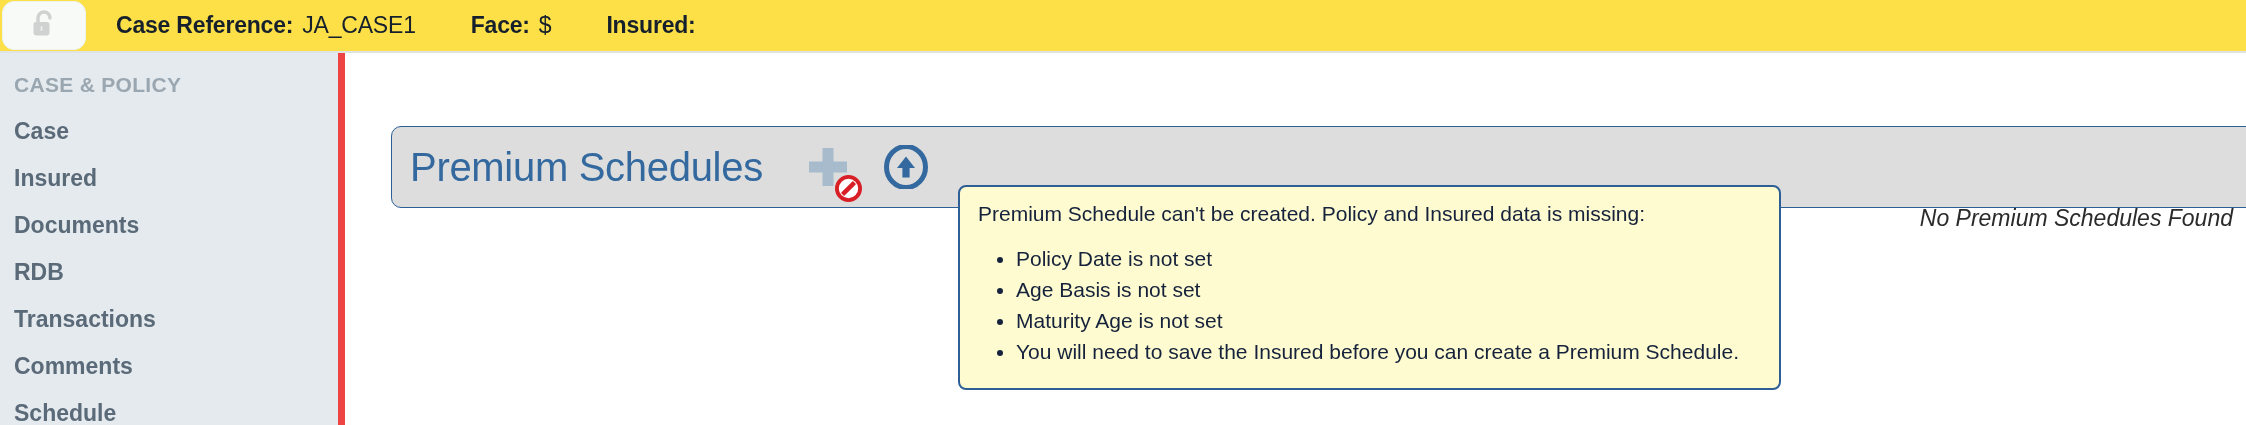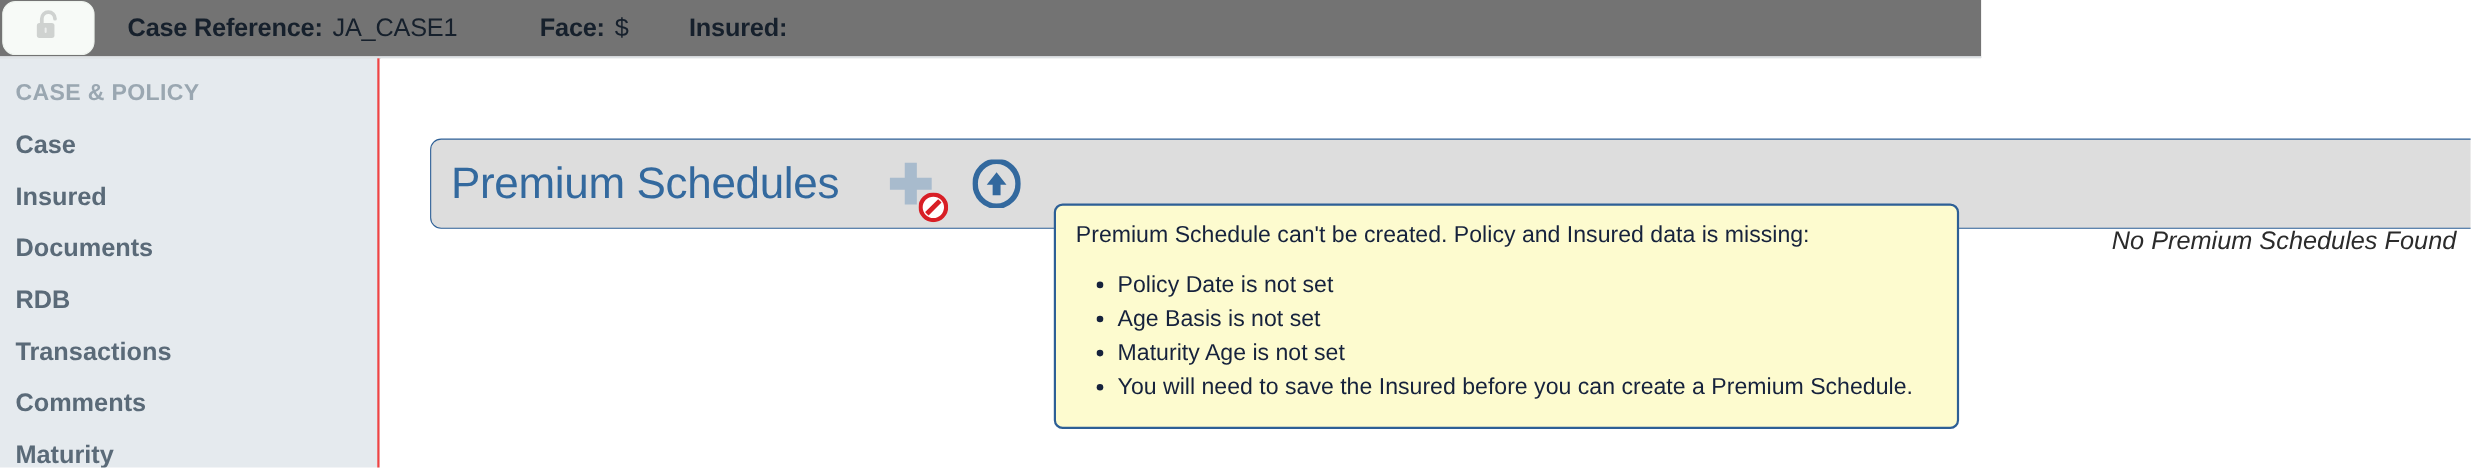--- a/index.html
+++ b/index.html
@@ -13,23 +13,23 @@
     height: 425px;
     overflow: hidden;
     font-family: "Liberation Sans", sans-serif;
     position: relative;
   }
 
   
   #topbar {
     position: absolute;
     left: 0; top: 0;
-    width: 1801px;
+    width: 2246px;
     height: 53px;
-    background: #737373;
+    background: #fde047;
     border-bottom: 2px solid #dfe3e6;
     box-sizing: border-box;
     display: flex;
     align-items: center;
   }
   #lock-pill {
     width: 84px;
     height: 49px;
     margin-left: 2px;
     border-radius: 12px;
@@ -52,33 +52,33 @@
     letter-spacing: -0.2px;
   }
   .tb-value {
     font-size: 23px;
     font-weight: normal;
     color: #16202c;
     margin-left: 9px;
     letter-spacing: -0.2px;
   }
   #field-case    { margin-left: 30px; }
-  #field-face    { margin-left: 75px; text-align: right; }
+  #field-face    { margin-left: 55px; text-align: right; }
   #field-insured { margin-left: 55px; }
   #field-portfolios { margin-left: 55px; }
   #folder-icon { margin-left: 13px; position: relative; top: 3px; }
 
   
   #sidebar {
     position: absolute;
     left: 0; top: 53px;
     width: 345px;
     height: 372px;
     background: #e5eaee;
-    border-right: 2px solid #ef4444;
+    border-right: 7px solid #ef4444;
     box-sizing: border-box;
     overflow: hidden;
   }
   #sidebar-heading {
     font-size: 21px;
     font-weight: bold;
     color: #9aa7b1;
     letter-spacing: 0.3px;
     padding: 20px 0 0 14px;
   }
@@ -234,21 +234,21 @@
     <div class="sidebar-item">
       <span>RDB</span>
     </div>
     <div class="sidebar-item">
       <span>Transactions</span>
     </div>
     <div class="sidebar-item">
       <span>Comments</span>
     </div>
     <div class="sidebar-item">
-      <span>Maturity</span>
+      <span>Schedule</span>
     </div>
   </div>
 </div>
 
 <div id="main">
 
   <div id="panel-header">
     <span id="panel-title">Premium Schedules</span>
 
     <span id="add-schedule-button">

